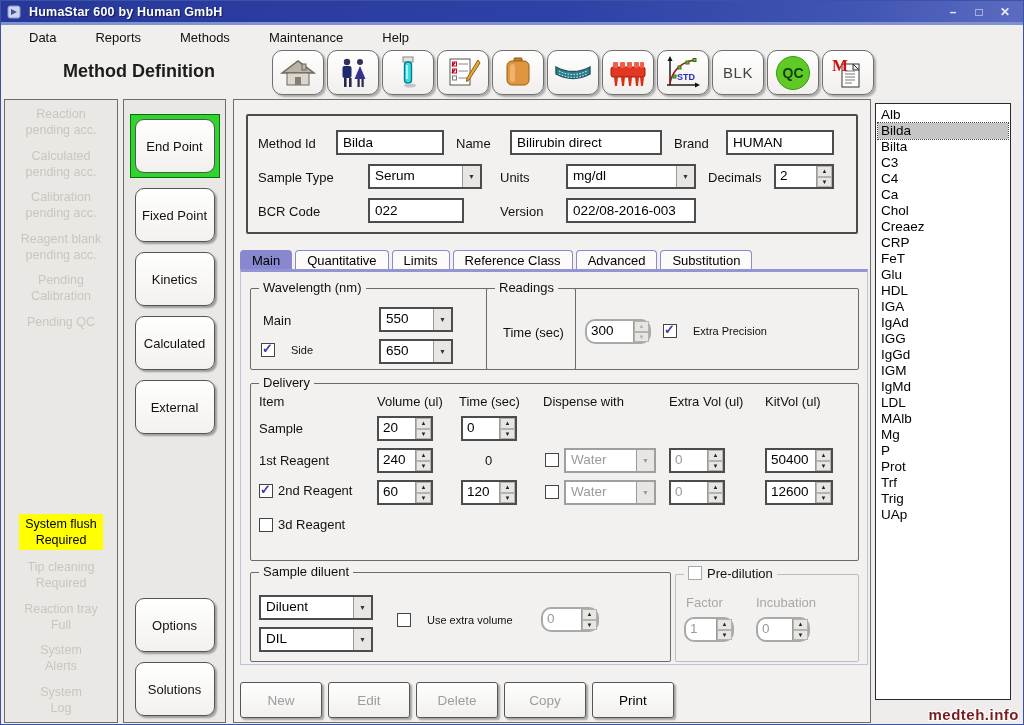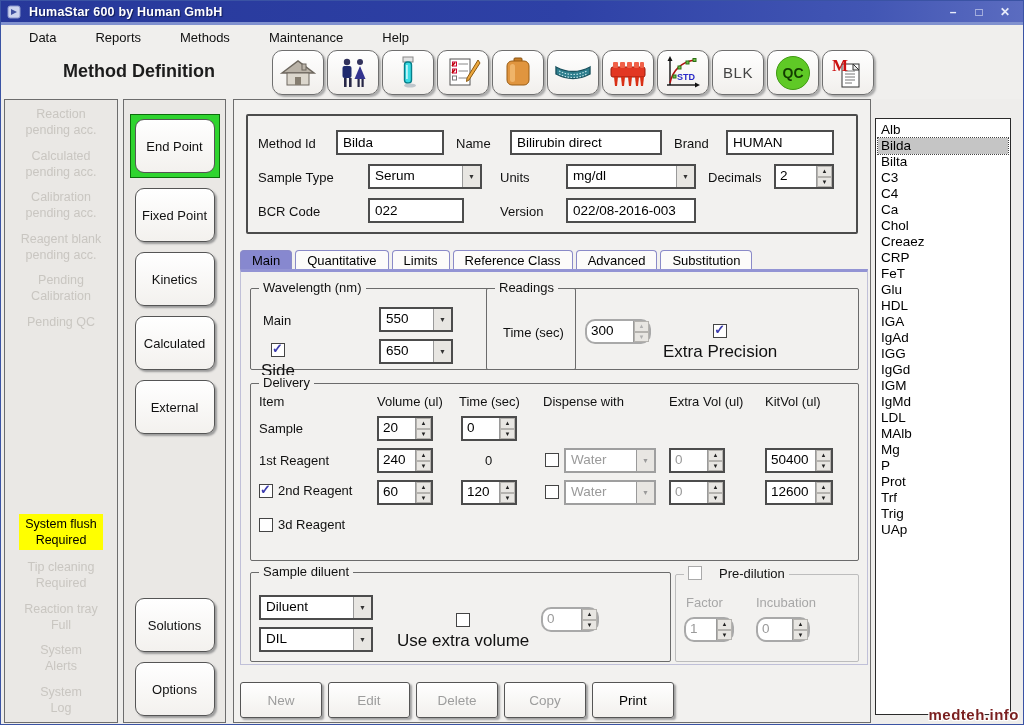--- a/index.html
+++ b/index.html
@@ -96,40 +96,40 @@
   .tab.selected { background:#8788cf; }
   .tabpage { position:absolute; left:6px; top:169px; width:628px; height:396px;
     border:1px solid #c0c0d8; border-top:3px solid #9394d4; }
 
   .groupbox { position:absolute; border:1.5px solid #6b6b6b; border-radius:2px; }
   .groupbox .legend { position:absolute; top:-9px; left:8px; background:#f2f1ef; padding:0 4px;
     font-size:13px; color:#111; }
   .groupbox.light { border-color:#bdbdbd; }
   .glabel { position:absolute; font-size:13px; color:#111; }
   .glabel.grey { color:#a7a7a7; }
-  .cbrow { position:absolute; display:flex; align-items:center; gap:4px; font-size:17px; color:#111;flex-direction:column; }
+  .cbrow { position:absolute; display:flex; align-items:center; gap:16px; font-size:11px; color:#111; }
 
   
   .dhead { position:absolute; font-size:13px; color:#111; }
   .drow { position:absolute; left:0; width:100%; height:26px; }
   .drow .cell-label { position:absolute; left:8px; top:5px; font-size:13px; color:#111; }
   .drow .cb-label { position:absolute; left:8px; top:3px; display:flex; gap:5px; align-items:center;
     font-size:13px; color:#111; }
   .static-val { position:absolute; font-size:13px; color:#111; }
 
   
   .actions { position:absolute; left:6px; top:582px; display:flex; gap:6px; }
   .action-btn { width:82px; height:36px; background:linear-gradient(#ffffff,#f2f0ed);
     border:1.5px solid #555; border-radius:3px; box-shadow:2px 2px 2px #a0a0a0;
     font-size:13.5px; display:flex; align-items:center; justify-content:center; }
   .action-btn.disabled { color:#9d9d9d; }
   .action-btn.enabled { color:#000; }
 
   
-  .listbox { position:absolute; left:874px; top:19px; width:136px; height:597px;
+  .listbox { position:absolute; left:874px; top:4px; width:136px; height:597px;
     background:#fff; border:1px solid #2a2a2a; padding:3px 2px; overflow:hidden; }
   .list-item { display:block; font-size:13.5px; color:#000; padding:0 3px; height:16px; line-height:16px; }
   .list-item.sel { background:#c5c5c5; outline:1px dotted #444; }
 
   .watermark { position:absolute; right:4px; bottom:1px; font-size:15px; font-weight:bold;
     color:#7a1f1f; letter-spacing:.5px; z-index:50;
     text-shadow:-1px -1px 0 #fff, 1px -1px 0 #fff, -1px 1px 0 #fff, 1px 1px 0 #fff; }
 </style>
 </head>
 <body>
@@ -297,22 +297,22 @@
 
     <div class="panel methods-panel">
       <div class="green-wrap">
         <div class="cmd-btn">End Point</div>
       </div>
       <div class="cmd-btn">Fixed Point</div>
       <div class="cmd-btn">Kinetics</div>
       <div class="cmd-btn">Calculated</div>
       <div class="cmd-btn">External</div>
       <div class="flex-spacer"></div>
+      <div class="cmd-btn">Options</div>
       <div class="cmd-btn">Solutions</div>
-      <div class="cmd-btn">Options</div>
     </div>
 
     <div class="panel content-panel">
 
       <div class="fields-box">
         <span class="flabel" style="left:10px;top:20px">Method Id</span>
         <input class="tinput" style="left: 88px; top: 14px; width: 108px;" value="Bilda">
         <span class="flabel" style="left:208px;top:20px">Name</span>
         <input class="tinput" style="left: 262px; top: 14px; width: 152px;" value="Bilirubin direct">
         <span class="flabel" style="left:426px;top:20px">Brand</span>
@@ -510,21 +510,21 @@
           <span class="spin light grey-val" style="left:290px;top:34px;width:58px">
             <span class="spin-val">0</span>
             <span class="spin-btns">
                 <span class="sb up"></span>
                 <span class="sb dn"></span>
               </span>
           </span>
         </div>
 
         <div class="groupbox light" style="left:434px;top:302px;width:184px;height:88px">
-          <span class="legend" style="display:flex;gap:17px;align-items:flex-start">
+          <span class="legend" style="display:flex;gap:5px;align-items:flex-start">
             <span class="cb light"></span>
             <span>Pre-dilution</span>
           </span>
           <span class="glabel grey" style="left:10px;top:20px">Factor</span>
           <span class="glabel grey" style="left:80px;top:20px">Incubation</span>
           <span class="spin light grey-val" style="left:8px;top:42px;width:50px">
             <span class="spin-val">1</span>
             <span class="spin-btns">
                 <span class="sb up"></span>
                 <span class="sb dn"></span>

